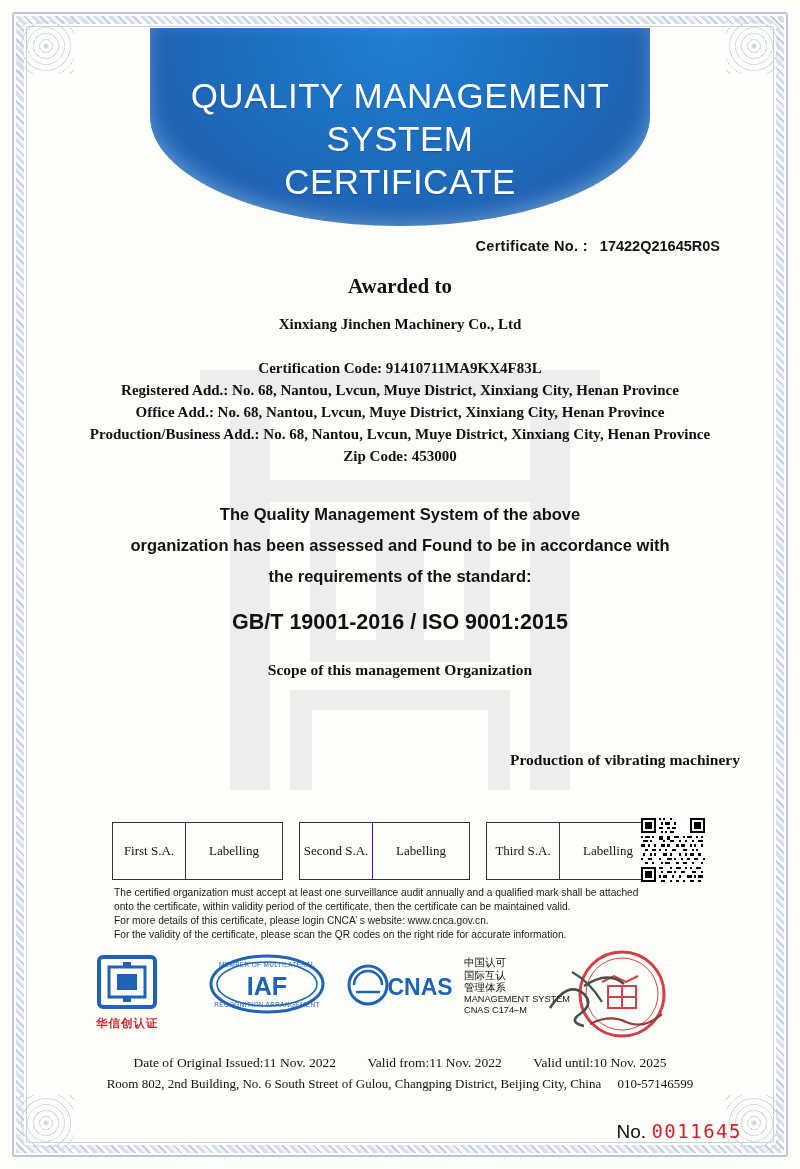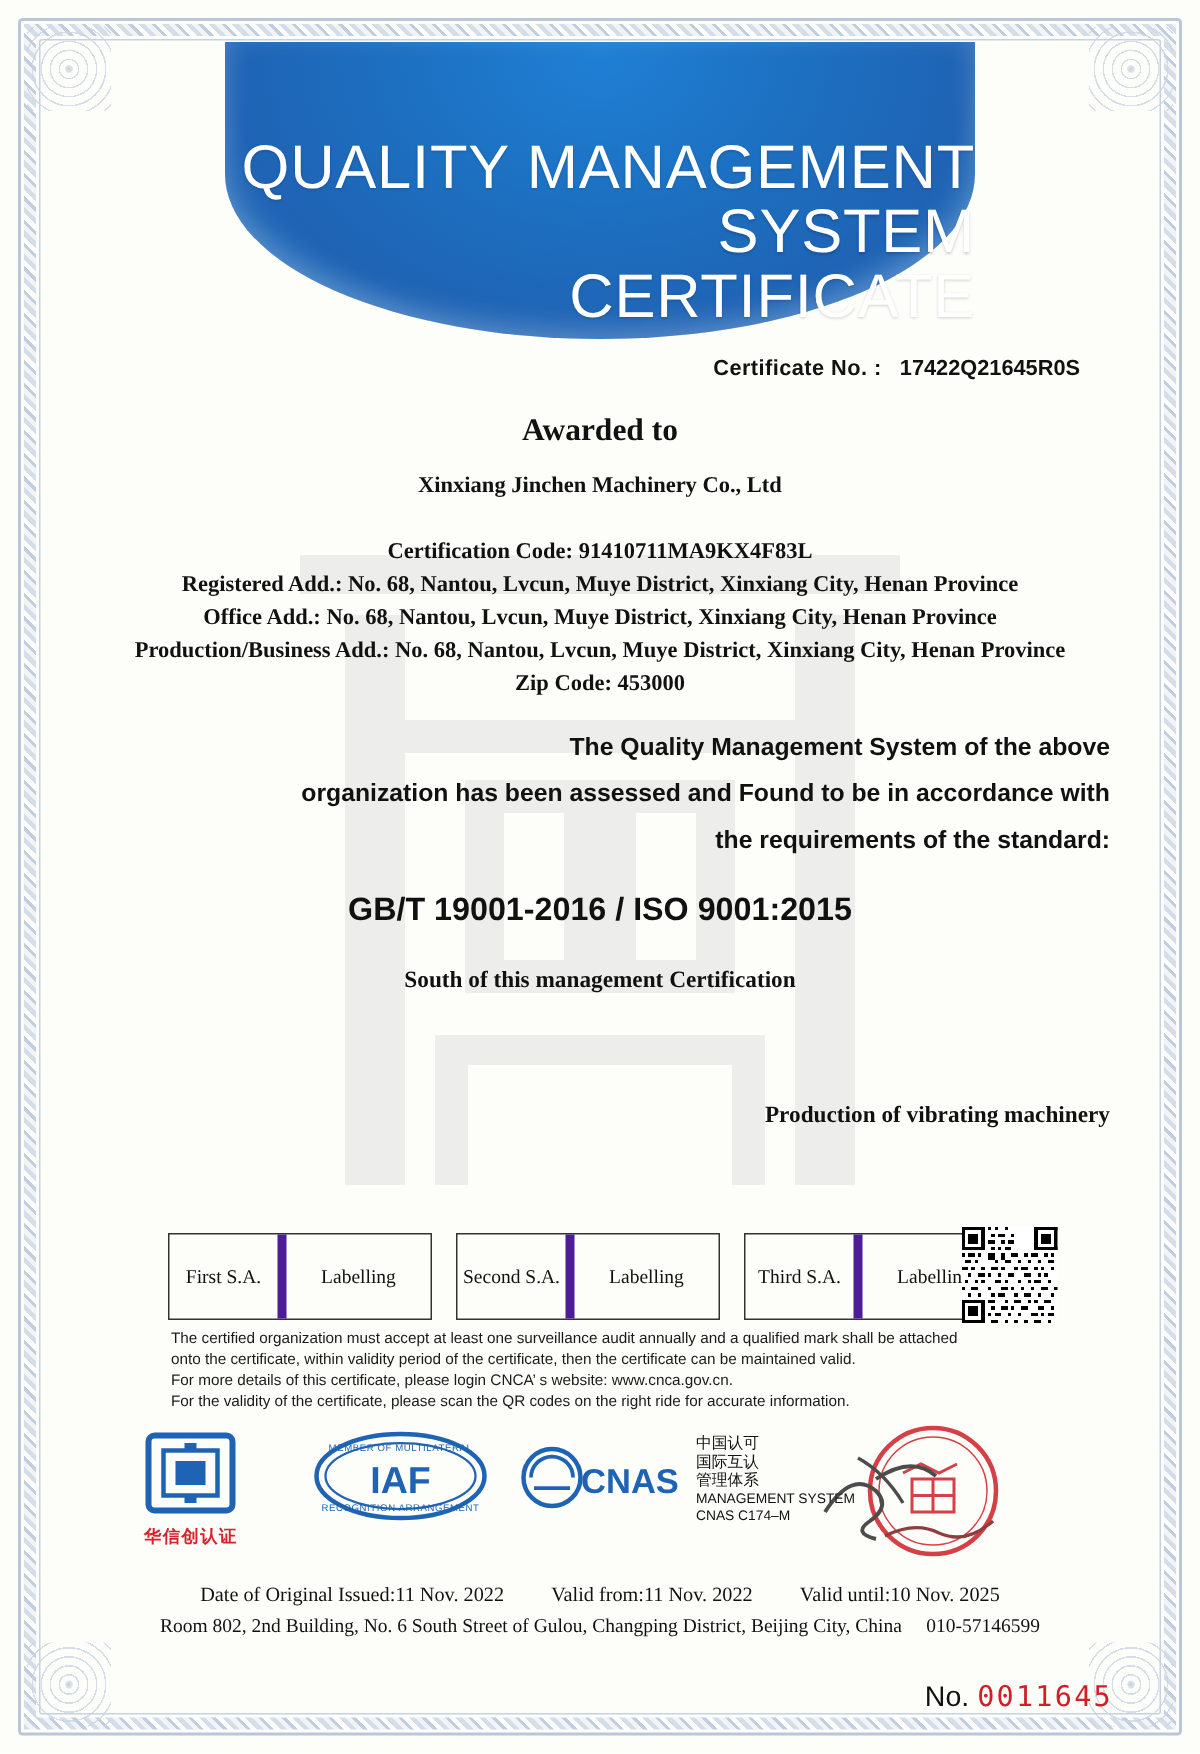--- a/index.html
+++ b/index.html
@@ -76,25 +76,25 @@
     top: 28px;
     width: 500px;
     height: 198px;
     background: radial-gradient(ellipse at 50% 5%, #1f7fd4 0%, #1d6fc0 40%, #1f63b4 70%, #2f7fc8 100%);
     border-radius: 0 0 250px 250px / 0 0 110px 110px;
     box-shadow: inset 0 -6px 18px rgba(255,255,255,.25);
   }
   .banner-text {
     position: absolute;
     left: 0; right: 0;
-    top: 62px;
-    text-align: right;
+    top: 46px;
+    text-align: center;
     color: #ffffff;
     font-family: "Liberation Sans", sans-serif;
-    font-size: 41px;
+    font-size: 35px;
     letter-spacing: .5px;
     line-height: 43px;
     font-weight: 400;
     text-shadow: 0 1px 2px rgba(0,0,0,.18);
   }
 
   
   .content {
     position: absolute;
     left: 60px;
@@ -126,27 +126,27 @@
     margin-bottom: 24px;
   }
   .org-line {
     text-align: center;
     font-size: 15px;
     font-weight: bold;
     color: #111;
     line-height: 22px;
   }
   .stmt {
-    text-align: right;
+    text-align: center;
     font-family: "Liberation Sans", sans-serif;
     font-size: 16.5px;
     font-weight: bold;
     color: #111;
     line-height: 31px;
-    margin-top: 16px;
+    margin-top: 32px;
   }
   .standard {
     text-align: center;
     font-family: "Liberation Sans", sans-serif;
     font-size: 21.5px;
     font-weight: bold;
     color: #111;
     margin-top: 18px;
   }
   .scope-title {
@@ -178,21 +178,21 @@
     height: 56px;
   }
   .sa-cell {
     display: flex;
     align-items: center;
     justify-content: center;
     font-family: "Liberation Serif", serif;
     font-size: 13px;
     color: #111;
   }
-  .sa-cell.k { width: 72px; border-right: 6px solid #4c1d95; }
+  .sa-cell.k { width: 72px; border-right: 1px solid #4c1d95; }
   .sa-cell.v { width: 96px; }
 
   
   .qr {
     position: absolute;
     right: 95px;
     top: 818px;
     width: 64px;
     height: 64px;
   }
@@ -331,21 +331,21 @@
     <div class="org-line">Zip Code: 453000</div>
 
     <div class="stmt">
       <div>The Quality Management System of the above</div>
       <div>organization has been assessed and Found to be in accordance with</div>
       <div>the requirements of the standard:</div>
     </div>
 
     <div class="standard">GB/T 19001-2016 / ISO 9001:2015</div>
 
-    <div class="scope-title">South of this management Certification</div>
+    <div class="scope-title">Scope of this management Organization</div>
     <div class="scope-body">Production of vibrating machinery</div>
   </div>
 
   <div class="sa-row">
     <div class="sa-box">
       <div class="sa-cell k">First S.A.</div>
       <div class="sa-cell v">Labelling</div>
     </div>
     <div class="sa-box">
       <div class="sa-cell k">Second S.A.</div>

